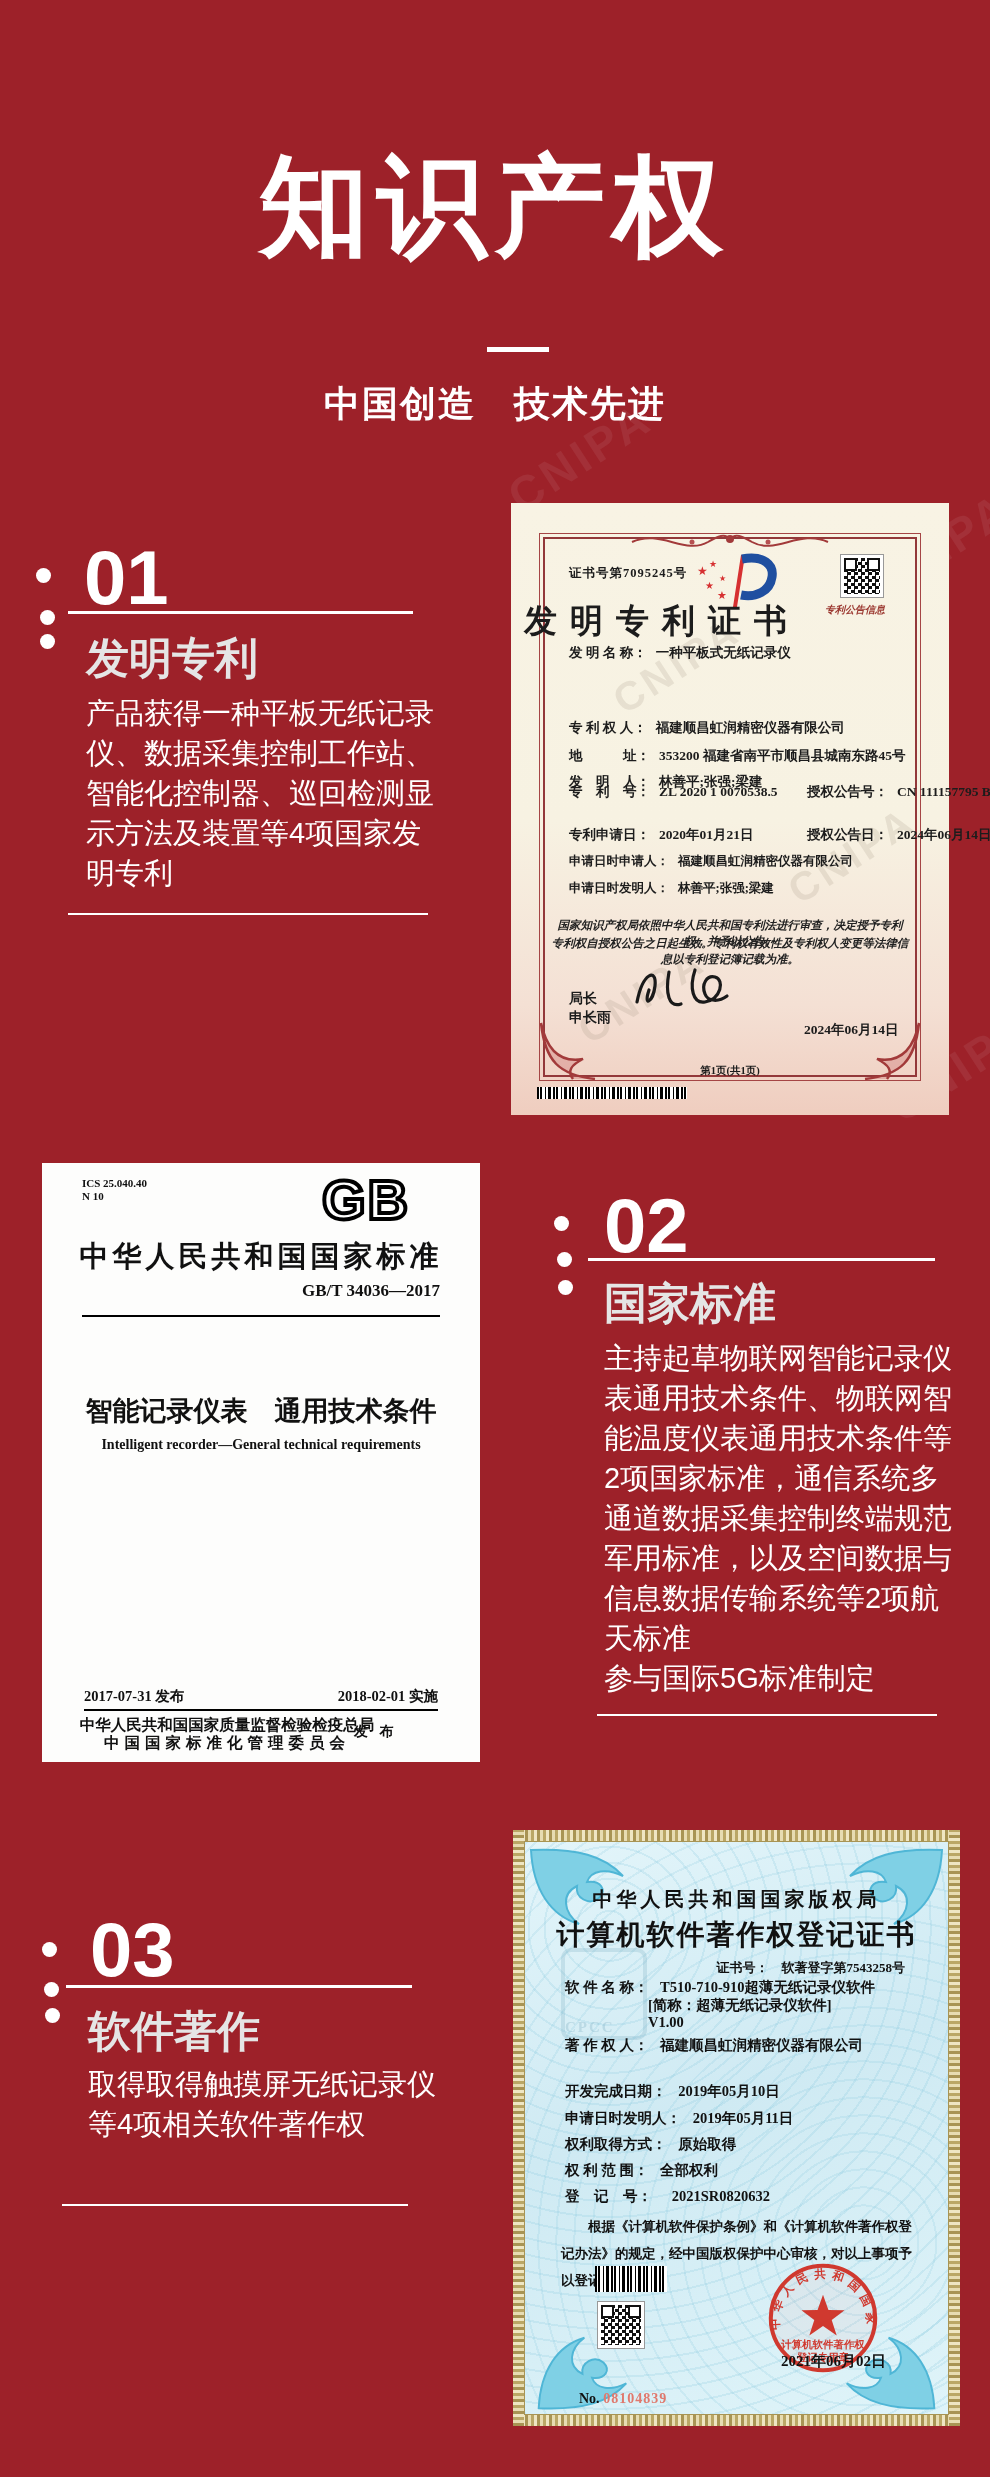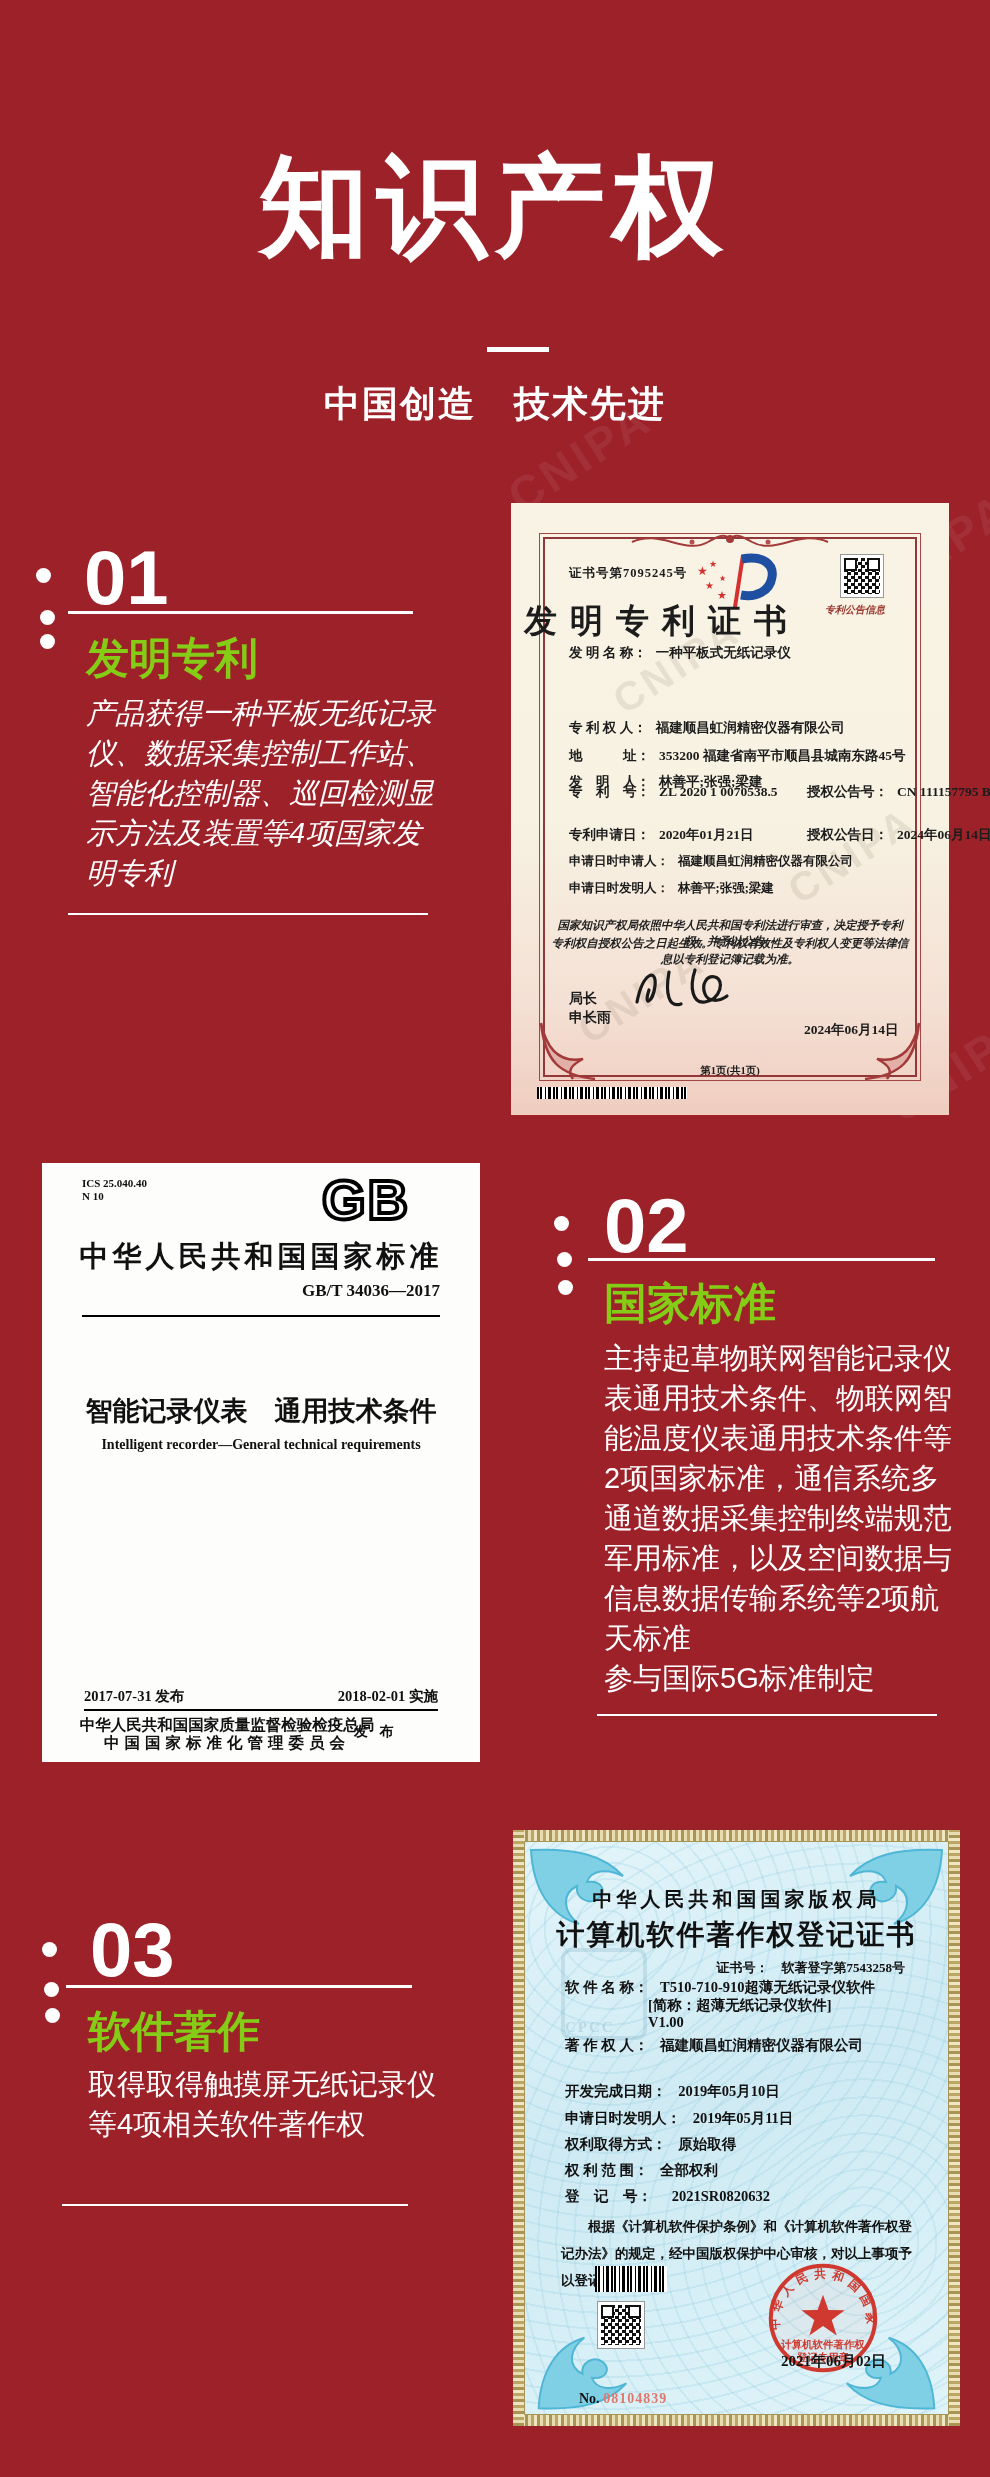--- a/index.html
+++ b/index.html
@@ -9,21 +9,21 @@
   
   .main-title{left:0;right:0;top:148px;text-align:center;font-size:110px;font-weight:800;
               letter-spacing:8px;color:#fff;line-height:1.05;}
   .title-divider{left:487px;top:347px;width:62px;height:5px;background:#fff;}
   .subtitle{left:0;right:0;top:380px;text-align:center;font-size:36px;font-weight:600;
             color:#fff;letter-spacing:2px;}
   
   .dot{position:absolute;width:15px;height:15px;border-radius:50%;background:#fff;}
   .sec-num{font-size:76px;font-weight:800;color:#fff;line-height:1;}
   .sec-rule{height:3px;background:#fff;}
-  .sec-head{font-size:43px;font-weight:800;color:#84cc16;line-height:1;}
+  .sec-head{font-size:43px;font-weight:800;color:#e5e5e5;line-height:1;}
   .sec-body{font-size:29px;font-weight:500;color:#fff;line-height:40px;
             overflow-wrap:anywhere;word-break:break-all;}
   .sec-sep{height:2px;background:#fff;}
   
   .pcert{left:511px;top:503px;width:438px;height:612px;
          background:linear-gradient(180deg,#f8f3e4 0%,#f7f2e2 52%,#f4e0d4 82%,#efcdbf 100%);
          font-family:"Liberation Serif",serif;color:#1c1c1c;}
   .pframe{position:absolute;left:28px;right:28px;top:30px;bottom:34px;border:1px solid #a54545;}
   .pframe::after{content:"";position:absolute;inset:3px;border:2px solid #93383a;}
   .pcert-no{left:58px;top:62px;font-size:12.5px;font-weight:700;letter-spacing:1px;}
@@ -99,21 +99,21 @@
 <div class="abs main-title">知识产权</div>
 <div class="abs title-divider"></div>
 <div class="abs subtitle">中国创造　技术先进</div>
 
 <div class="dot" style="left:36px;top:568px;"></div>
 <div class="dot" style="left:40px;top:610px;"></div>
 <div class="dot" style="left:40px;top:634px;"></div>
 <div class="abs sec-num" style="left:84px;top:540px;">01</div>
 <div class="abs sec-rule" style="left:68px;top:611px;width:345px;"></div>
 <div class="abs sec-head" style="left:86px;top:637px;">发明专利</div>
-<div class="abs sec-body" style="left:86px;top:693px;width:358px;font-style:italic;">产品获得一种平板无纸记录仪、数据采集控制工作站、智能化控制器、巡回检测显示方法及装置等4项国家发明专利</div>
+<div class="abs sec-body" style="left:86px;top:693px;width:358px;">产品获得一种平板无纸记录仪、数据采集控制工作站、智能化控制器、巡回检测显示方法及装置等4项国家发明专利</div>
 <div class="abs sec-sep" style="left:68px;top:913px;width:360px;"></div>
 
 <div class="abs wm wm-page" style="left:500px;top:430px;">CNIPA</div>
 <div class="abs wm wm-page" style="left:860px;top:520px;">CNIPA</div>
 <div class="abs wm wm-page" style="left:880px;top:1040px;">CNIPA</div>
 
 <div class="abs pcert">
   <div class="wm wm-paper" style="left:95px;top:140px;">CNIPA</div>
   <div class="wm wm-paper" style="left:270px;top:330px;">CNIPA</div>
   <div class="wm wm-paper" style="left:60px;top:470px;">CNIPA</div>

